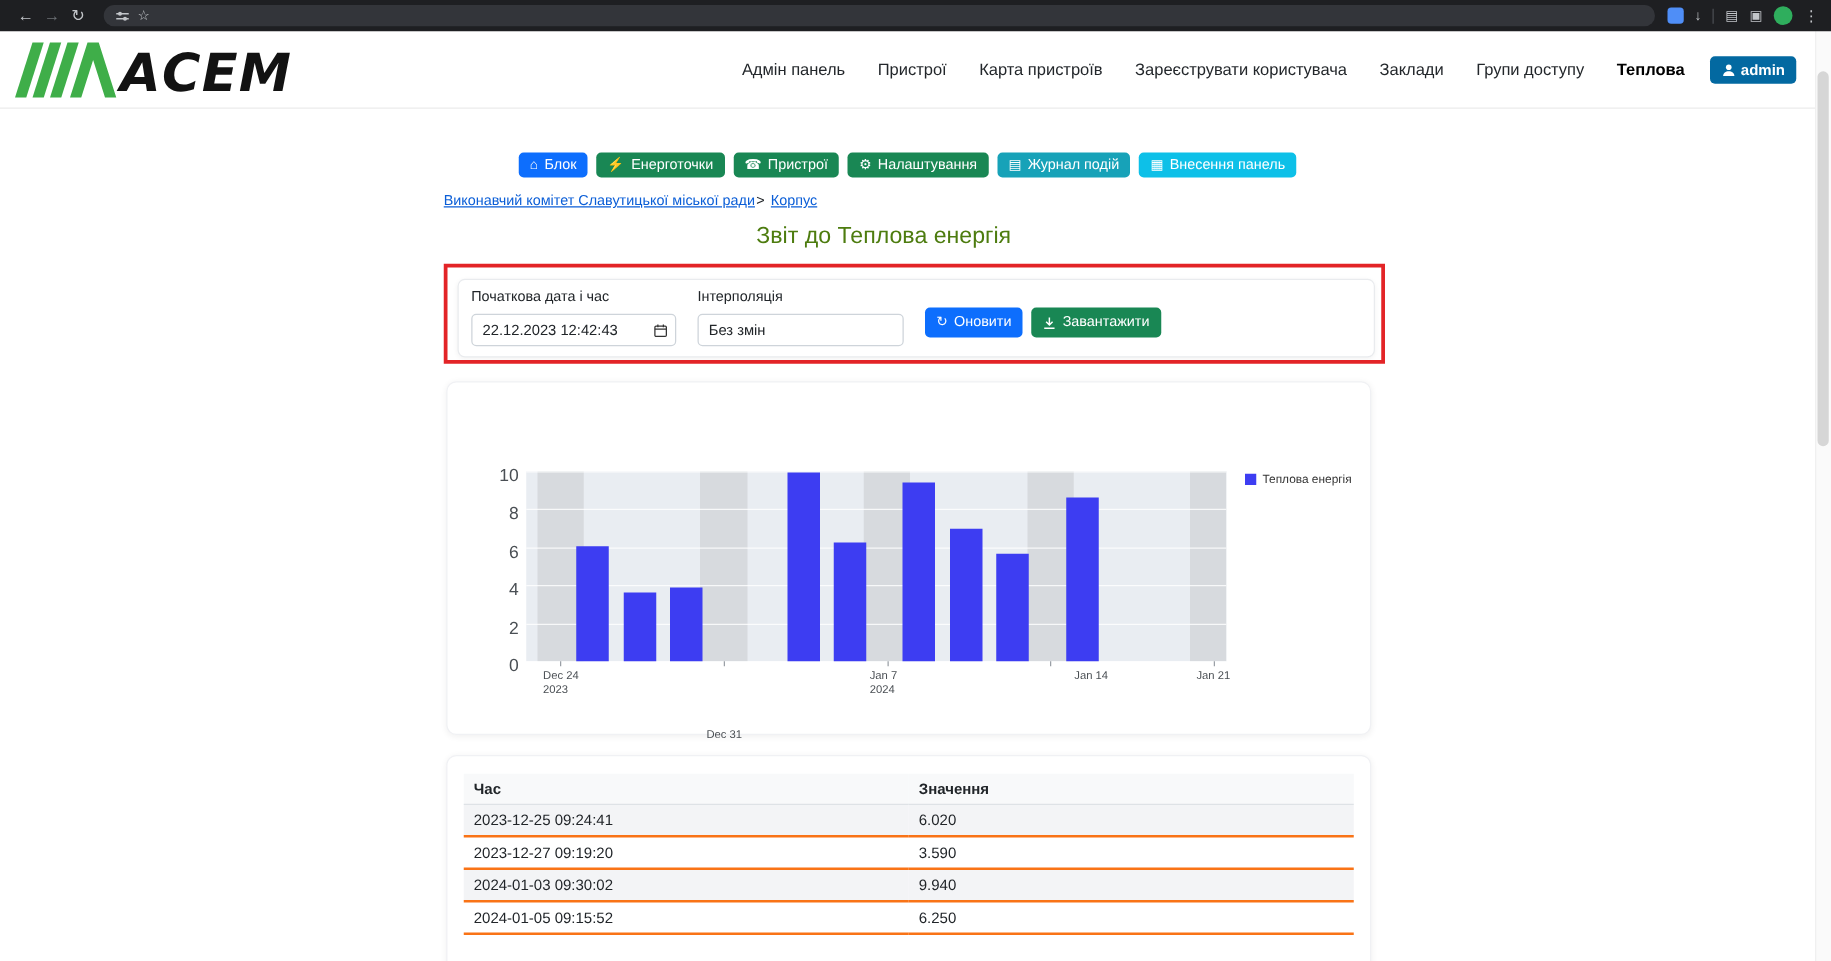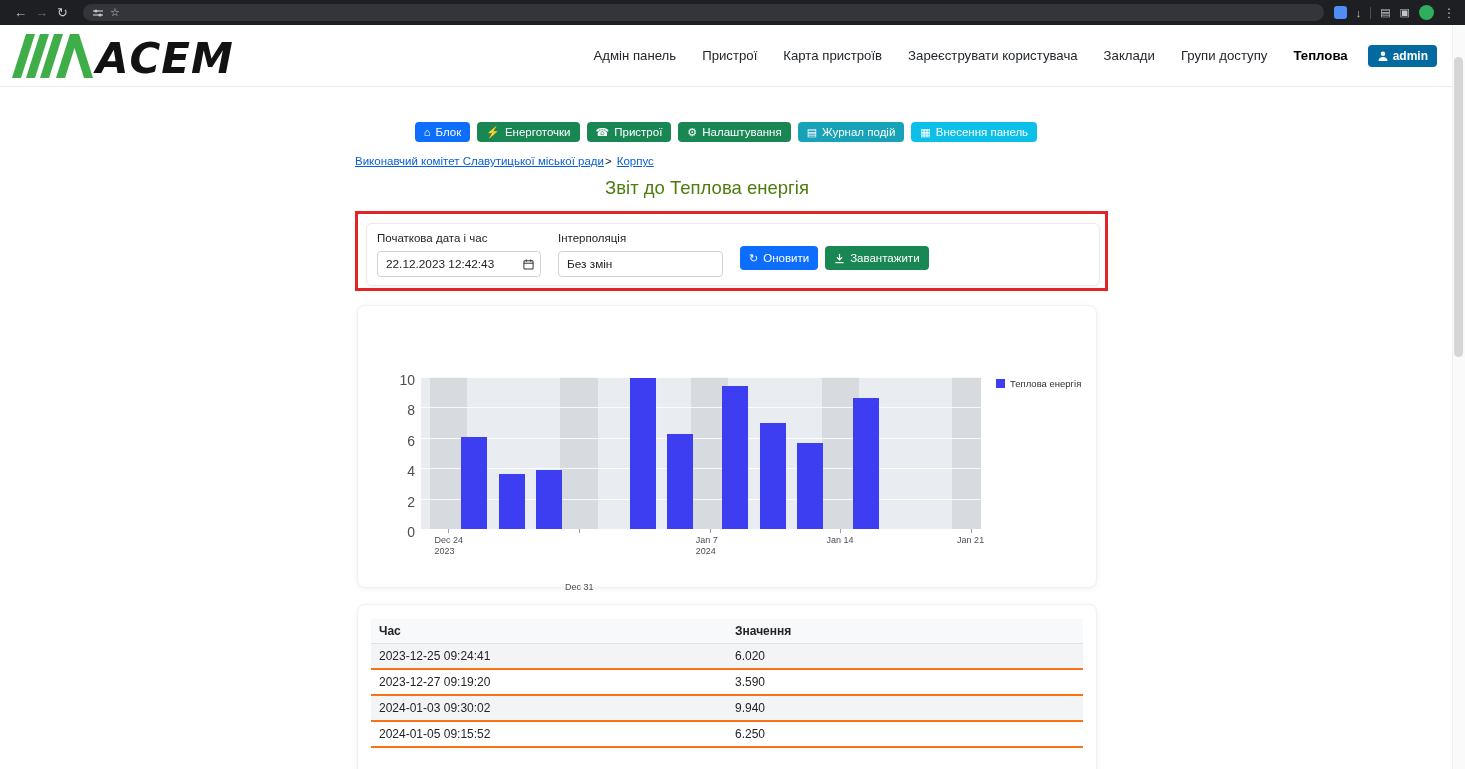--- a/index.html
+++ b/index.html
@@ -255,21 +255,21 @@
     <div class="tickmark" style="left: 221.113px; top: 223px; width: 1px; height: 4px;"></div>
     <div class="xtick" style="left: 207.113px; top: 229px; width: 60px; margin-top: 47px;">
       <div>Dec 31</div>
     </div>
     <div class="tickmark" style="left: 351.78px; top: 223px; width: 1px; height: 4px;"></div>
     <div class="xtick" style="left: 337.78px; top: 229px; width: 60px;">
       <div>Jan 7</div>
       <div>2024</div>
     </div>
     <div class="tickmark" style="left: 482.446px; top: 223px; width: 1px; height: 4px;"></div>
-    <div class="xtick" style="left: 468.446px; top: 229px; width: 60px;">
+    <div class="xtick" style="left: 468.446px; top: 229px; width: 60px; text-align: right;">
       <div>Jan 14</div>
     </div>
     <div class="tickmark" style="left: 613.113px; top: 223px; width: 1px; height: 4px;"></div>
     <div class="xtick" style="left: 599.113px; top: 229px; width: 60px;">
       <div>Jan 21</div>
     </div>
   </div>
 
 <div class="card" id="table-card">
   <table>

